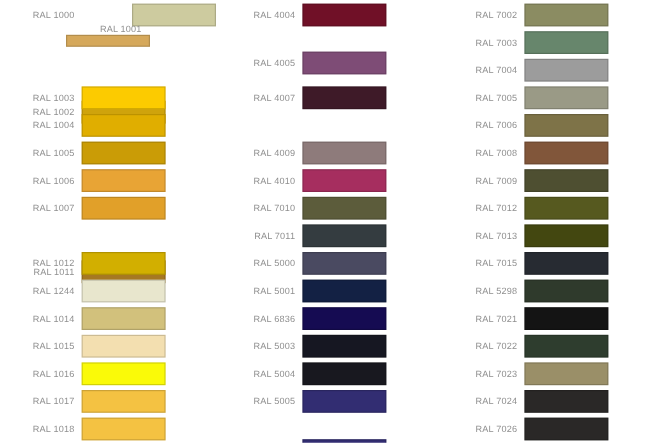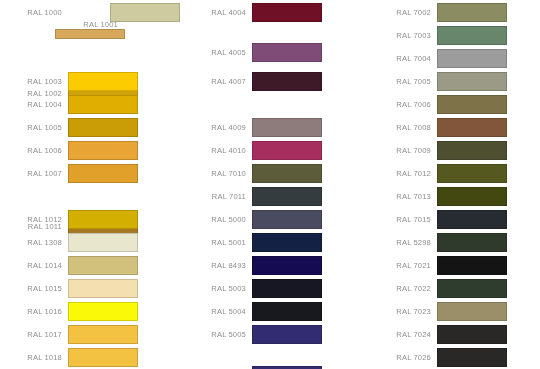--- a/index.html
+++ b/index.html
@@ -94,21 +94,21 @@
       </div>
       <div class="swatch-row" style="top: 173px; margin-top: 44px;">
         <span class="swatch-label">RAL 1011</span>
         <span class="swatch-chip" style="background-color: rgb(166, 120, 34);"></span>
       </div>
       <div class="swatch-row" style="top: 210px;">
         <span class="swatch-label">RAL 1012</span>
         <span class="swatch-chip" style="background-color: rgb(210, 175, 0);"></span>
       </div>
       <div class="swatch-row" style="top: 233px;">
-        <span class="swatch-label">RAL 1308</span>
+        <span class="swatch-label">RAL 1244</span>
         <span class="swatch-chip" style="background-color: rgb(232, 230, 205);"></span>
       </div>
       <div class="swatch-row" style="top: 256px;">
         <span class="swatch-label">RAL 1014</span>
         <span class="swatch-chip" style="background-color: rgb(210, 193, 124);"></span>
       </div>
       <div class="swatch-row" style="top: 279px;">
         <span class="swatch-label">RAL 1015</span>
         <span class="swatch-chip" style="background-color: rgb(243, 223, 176);"></span>
       </div>
@@ -156,21 +156,21 @@
       </div>
       <div class="swatch-row" style="top: 210px;">
         <span class="swatch-label">RAL 5000</span>
         <span class="swatch-chip" style="background-color: rgb(74, 74, 97);"></span>
       </div>
       <div class="swatch-row" style="top: 233px;">
         <span class="swatch-label">RAL 5001</span>
         <span class="swatch-chip" style="background-color: rgb(19, 33, 68);"></span>
       </div>
       <div class="swatch-row" style="top: 256px;">
-        <span class="swatch-label">RAL 8493</span>
+        <span class="swatch-label">RAL 6836</span>
         <span class="swatch-chip" style="background-color: rgb(21, 11, 82);"></span>
       </div>
       <div class="swatch-row" style="top: 279px;">
         <span class="swatch-label">RAL 5003</span>
         <span class="swatch-chip" style="background-color: rgb(22, 23, 34);"></span>
       </div>
       <div class="swatch-row" style="top: 302px;">
         <span class="swatch-label">RAL 5004</span>
         <span class="swatch-chip" style="background-color: rgb(24, 24, 31);"></span>
       </div>

